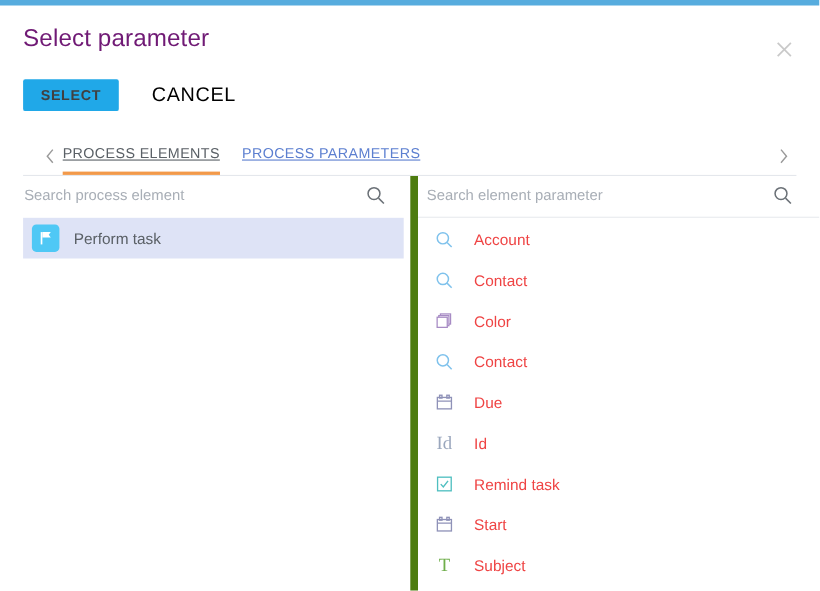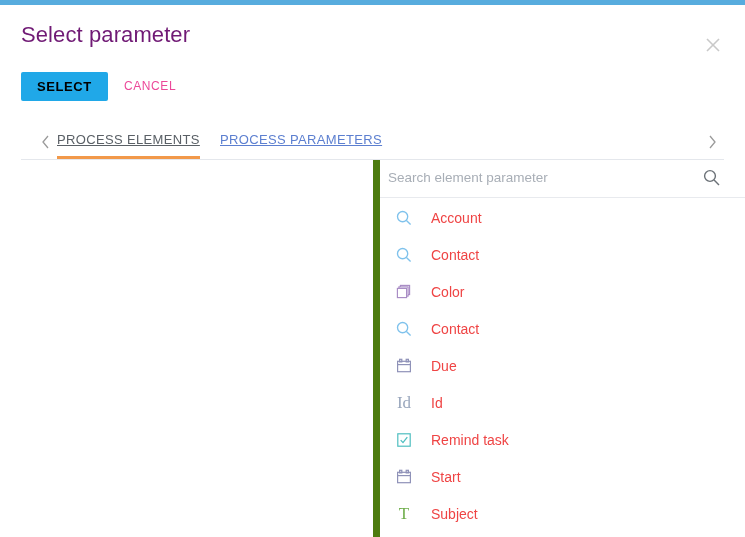--- a/index.html
+++ b/index.html
@@ -55,41 +55,41 @@
 
   .action-row {
     position: absolute;
     left: 21px;
     top: 67px;
     display: flex;
     align-items: center;
   }
   .btn-select {
     background: #20A8E8;
-    color: #000000;
+    color: #404040;
     border: none;
     font-family: "Liberation Sans", sans-serif;
     font-size: 13px;
     font-weight: 700;
     letter-spacing: 0.6px;
     padding: 0 16px;
     height: 29px;
     line-height: 29px;
     border-radius: 2px;
     cursor: pointer;
   }
   .btn-cancel {
     background: transparent;
     border: none;
-    color: #ec4899;
+    color: #000000;
     font-family: "Liberation Sans", sans-serif;
-    font-size: 12px;
+    font-size: 18px;
     font-weight: 400;
     letter-spacing: 0.6px;
-    margin-left: 16px;
+    margin-left: 30px;
     height: 29px;
     line-height: 29px;
     cursor: pointer;
     padding: 0;
   }
 
   
   .tab-strip {
     position: absolute;
     top: 126px;
@@ -300,20 +300,43 @@
 
   <div class="tab-arrow right">
     <svg width="18" height="22" viewBox="0 0 18 22" fill="none" stroke="currentColor" stroke-width="1.3">
       <polyline points="7,5 12,11 7,17"></polyline>
     </svg>
   </div>
 </div>
 
 <div class="panes">
 
+  <div class="pane-left">
+    <div class="search-row">
+      <input class="search-input" type="text" placeholder="Search process element" style="">
+      <div class="search-icon">
+        <svg width="19" height="19" viewBox="0 0 19 19" fill="none" stroke="currentColor" stroke-width="1.4">
+          <circle cx="8" cy="8" r="5.4"></circle>
+          <line x1="12.1" y1="12.1" x2="17" y2="17"></line>
+        </svg>
+      </div>
+    </div>
+
+    <div class="element-list">
+      <div class="element-item selected">
+        <div class="element-badge">
+          <svg width="17" height="17" viewBox="0 0 17 17">
+            <rect x="4.0" y="3.0" width="1.5" height="11.2" fill="#ffffff"></rect>
+            <path d="M5.5 3.0 L13.2 3.0 L11.3 5.4 L13.2 7.8 L5.5 7.8 Z" fill="#ffffff"></path>
+          </svg>
+        </div>
+        <div class="element-label">Perform task</div>
+      </div>
+    </div>
+  </div>
 
   <div class="pane-right">
     <div class="search-row">
       <input class="search-input" type="text" placeholder="Search element parameter" style="">
       <div class="search-icon">
         <svg width="19" height="19" viewBox="0 0 19 19" fill="none" stroke="currentColor" stroke-width="1.4">
           <circle cx="8" cy="8" r="5.4"></circle>
           <line x1="12.1" y1="12.1" x2="17" y2="17"></line>
         </svg>
       </div>

